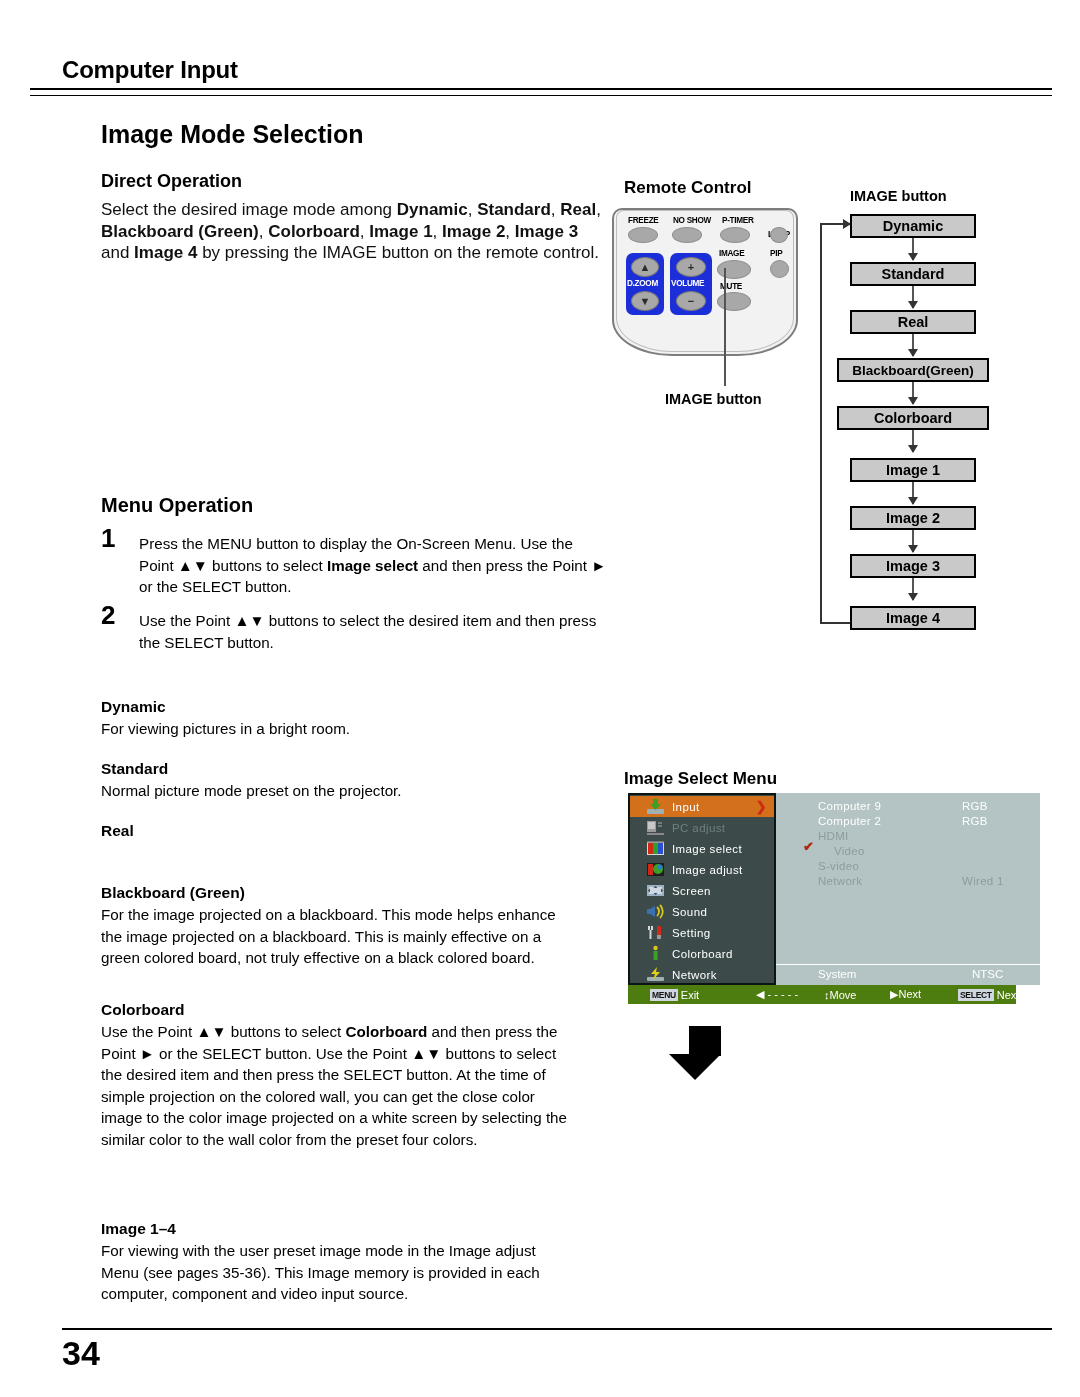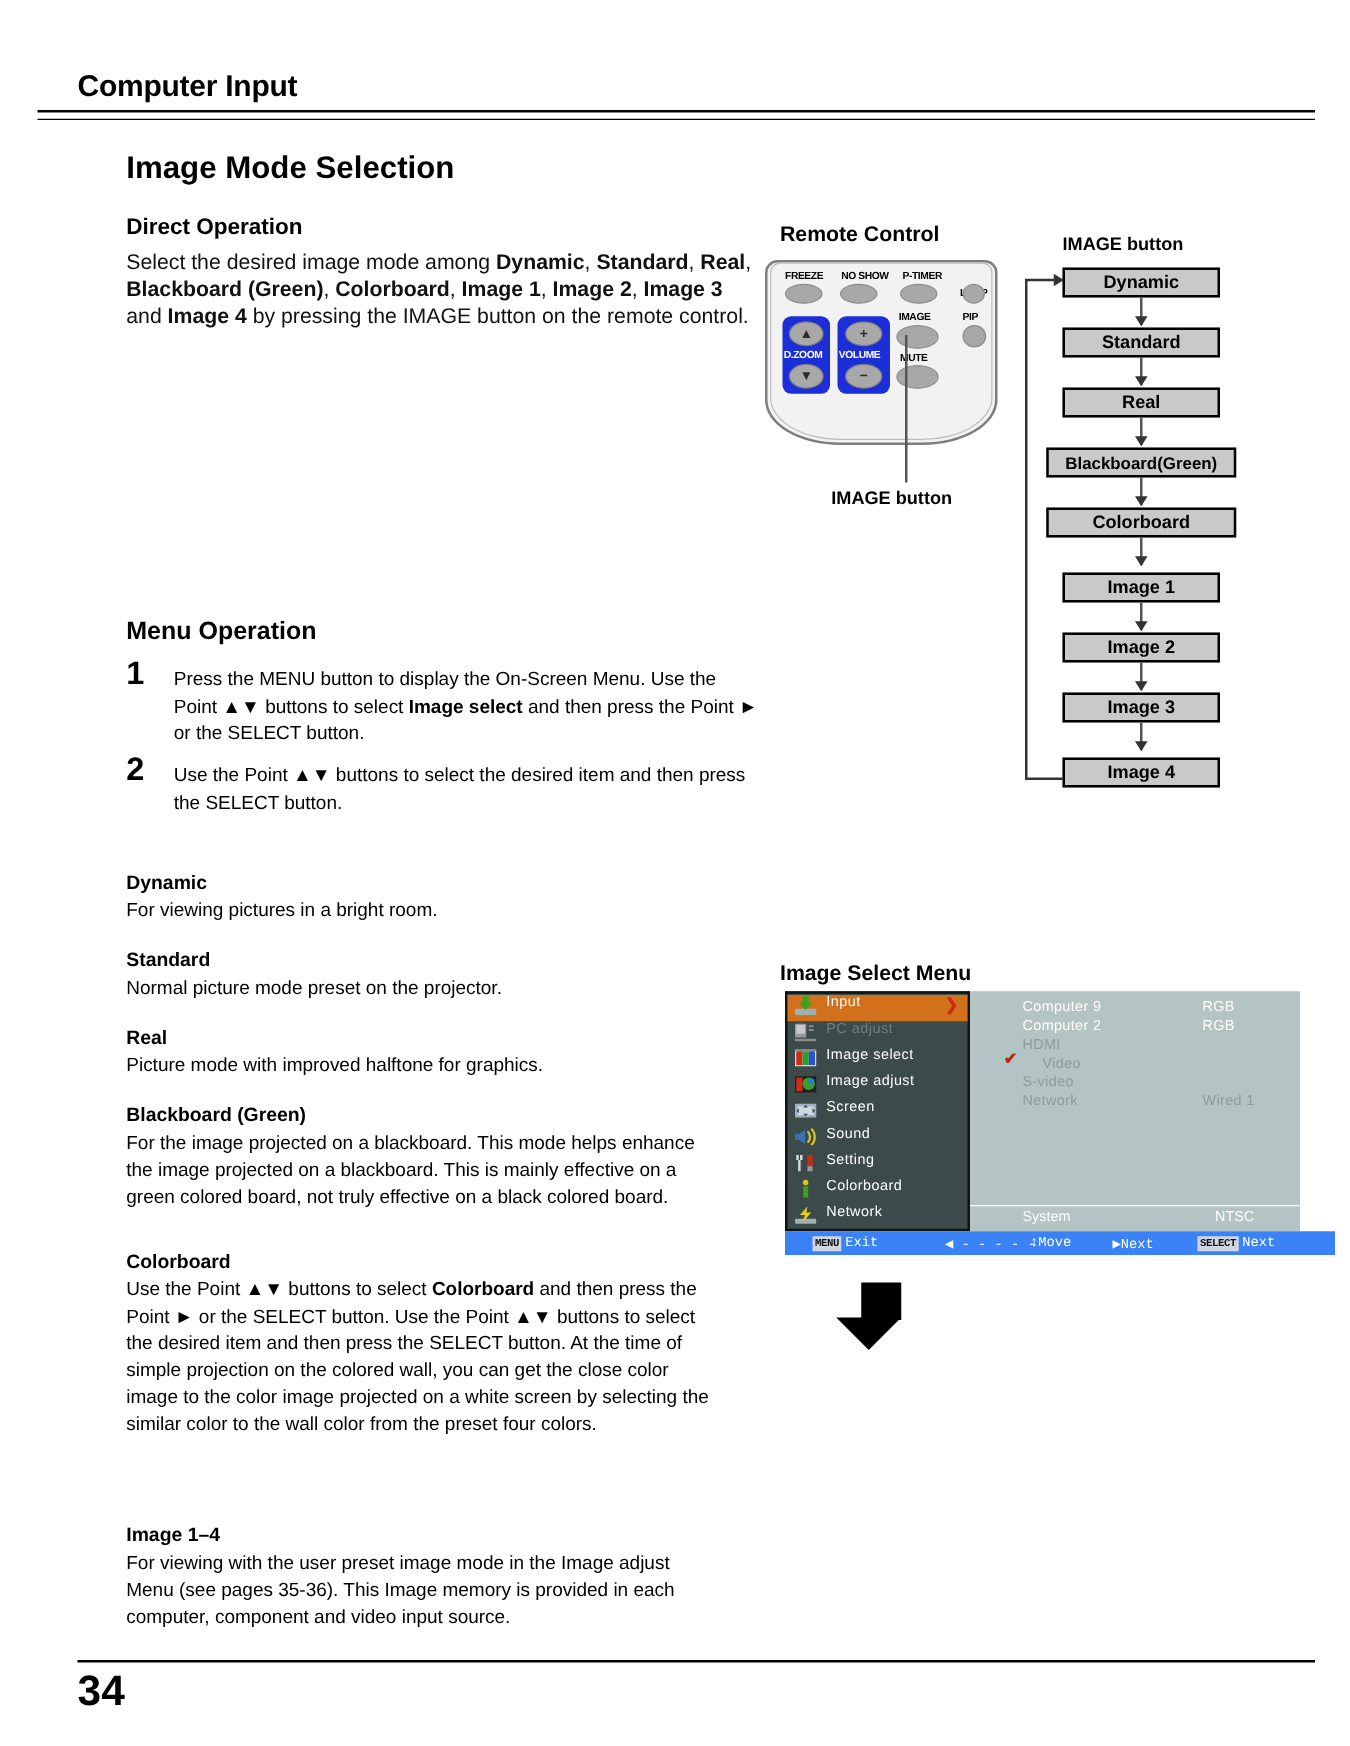--- a/index.html
+++ b/index.html
@@ -254,24 +254,25 @@
     width: 148px; height: 192px;
     background: #3c4a4a;
     border: 2px solid #0d1414;
     box-sizing: border-box;
     padding-top: 1px;
   }
   .osd-item {
     position: relative;
     height: 21px;
     display: flex;
-    align-items: flex-start;
+    align-items: center;
     font-size: 11.5px;
     color: #ffffff;
     letter-spacing: 0.4px;
+    padding-left: 11px;
   }
   .osd-item.selected { background: #d2701c; }
   .osd-item.dim { color: #6f7f7f; }
   .osd-ico {
     width: 21px; height: 17px;
     margin: 0 6px 0 4px;
     position: relative;
     flex: 0 0 auto;
   }
   .osd-arrow {
@@ -318,27 +319,26 @@
     position: absolute;
     left: 148px; top: 6px;
     width: 0; height: 0;
     border-top: 7px solid transparent;
     border-bottom: 7px solid transparent;
     border-left: 9px solid #3c4a4a;
   }
   #osd-bottom {
     position: absolute;
     left: 0; top: 192px;
-    width: 440px; height: 19px;
-    background: #3b82f6;
+    width: 388px; height: 19px;
+    background: #4d7c0f;
     color: #ffffff;
     font-size: 11px;
     display: flex;
     align-items: center;
-    font-family: Liberation Mono, monospace;
   }
   .osd-b-key {
     display: inline-block;
     background: #cfd6df;
     color: #111;
     font-size: 8.5px;
     font-weight: bold;
     padding: 1px 2px;
     margin-right: 3px;
     letter-spacing: -0.3px;
@@ -467,21 +467,20 @@
 <div class="defn" id="defn-dynamic">
   <div class="dt">Dynamic</div>
   <div class="dd">For viewing pictures in a bright room.</div>
 </div>
 <div class="defn" id="defn-standard">
   <div class="dt">Standard</div>
   <div class="dd">Normal picture mode preset on the projector.</div>
 </div>
 <div class="defn" id="defn-real">
   <div class="dt">Real</div>
-  <div class="dd">Picture mode with improved halftone for graphics.</div>
 </div>
 <div class="defn" id="defn-blackboard">
   <div class="dt">Blackboard (Green)</div>
   <div class="dd">For the image projected on a blackboard. This mode helps enhance the image projected on a blackboard. This is mainly effective on a green colored board, not truly effective on a black colored board.</div>
 </div>
 <div class="defn" id="defn-colorboard">
   <div class="dt">Colorboard</div>
   <div class="dd" id="defn-colorboard-desc">Use the Point ▲▼ buttons to select <b>Colorboard</b> and then press the Point ► or the SELECT button. Use the Point ▲▼ buttons to select the desired item and then press the SELECT button. At the time of simple projection on the colored wall, you can get the close color image to the color image projected on a white screen by selecting the similar color to the wall color from the preset four colors.</div>
 </div>
 <div class="defn" id="defn-image14">

